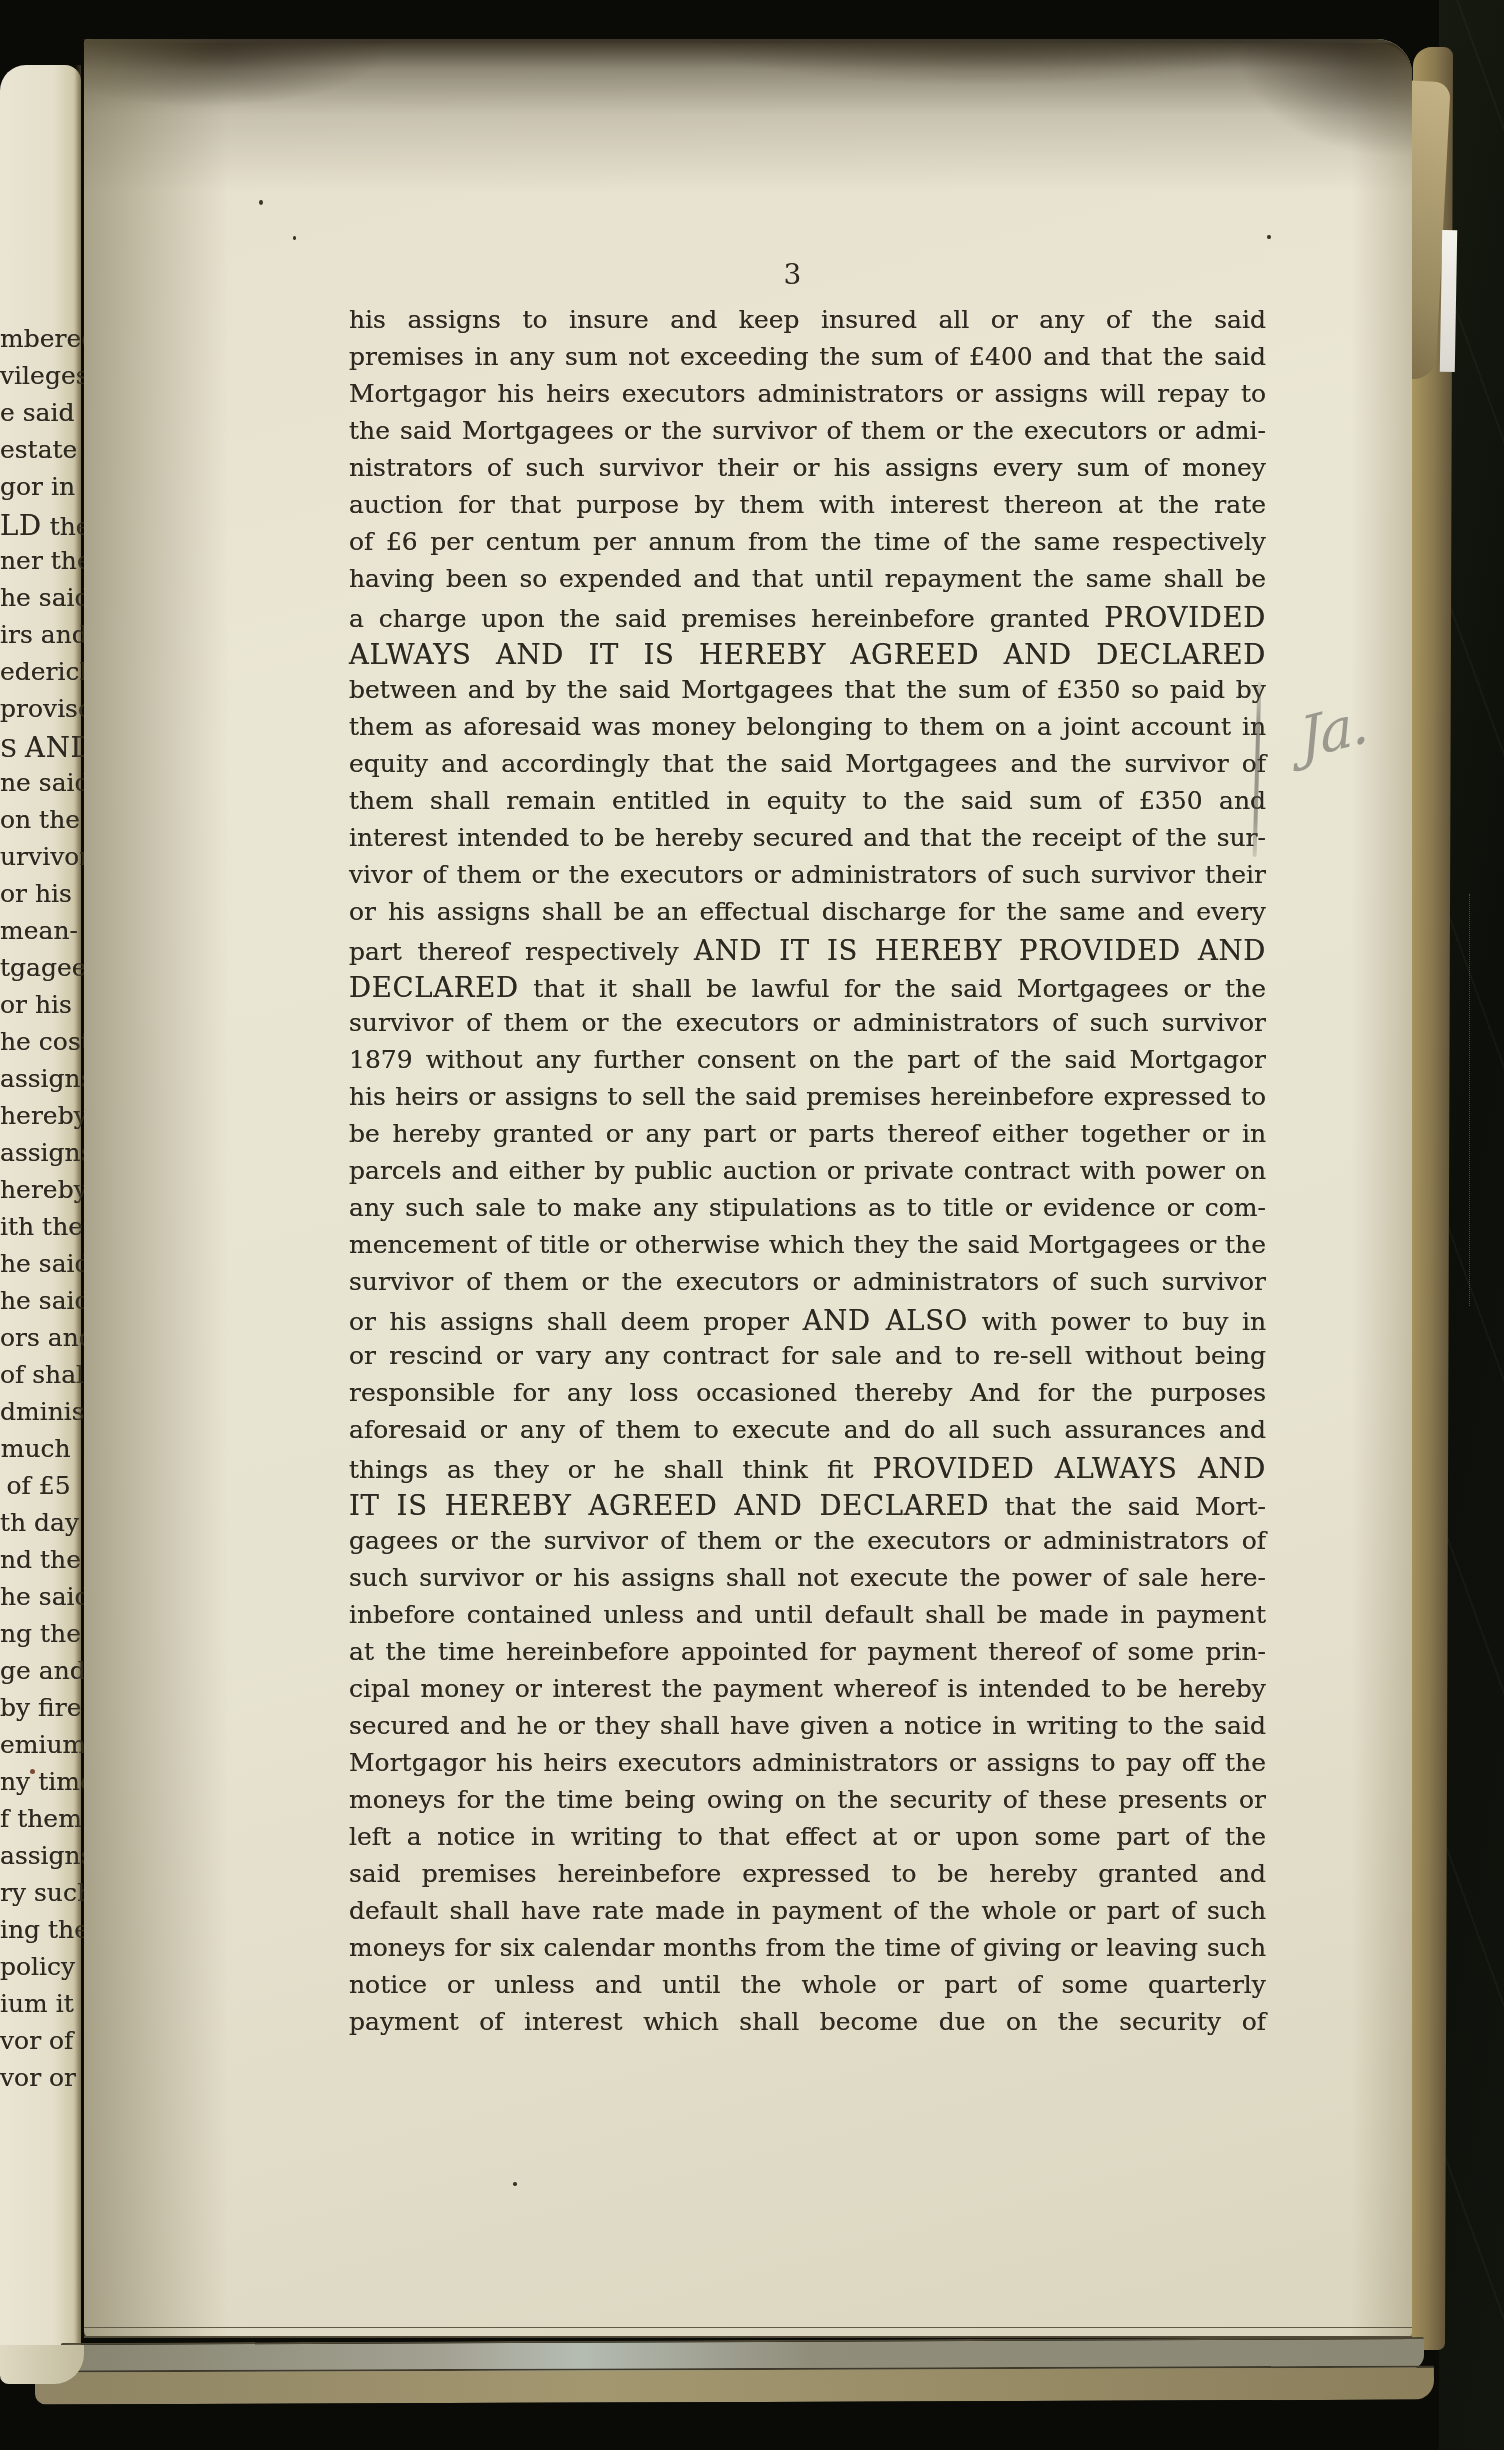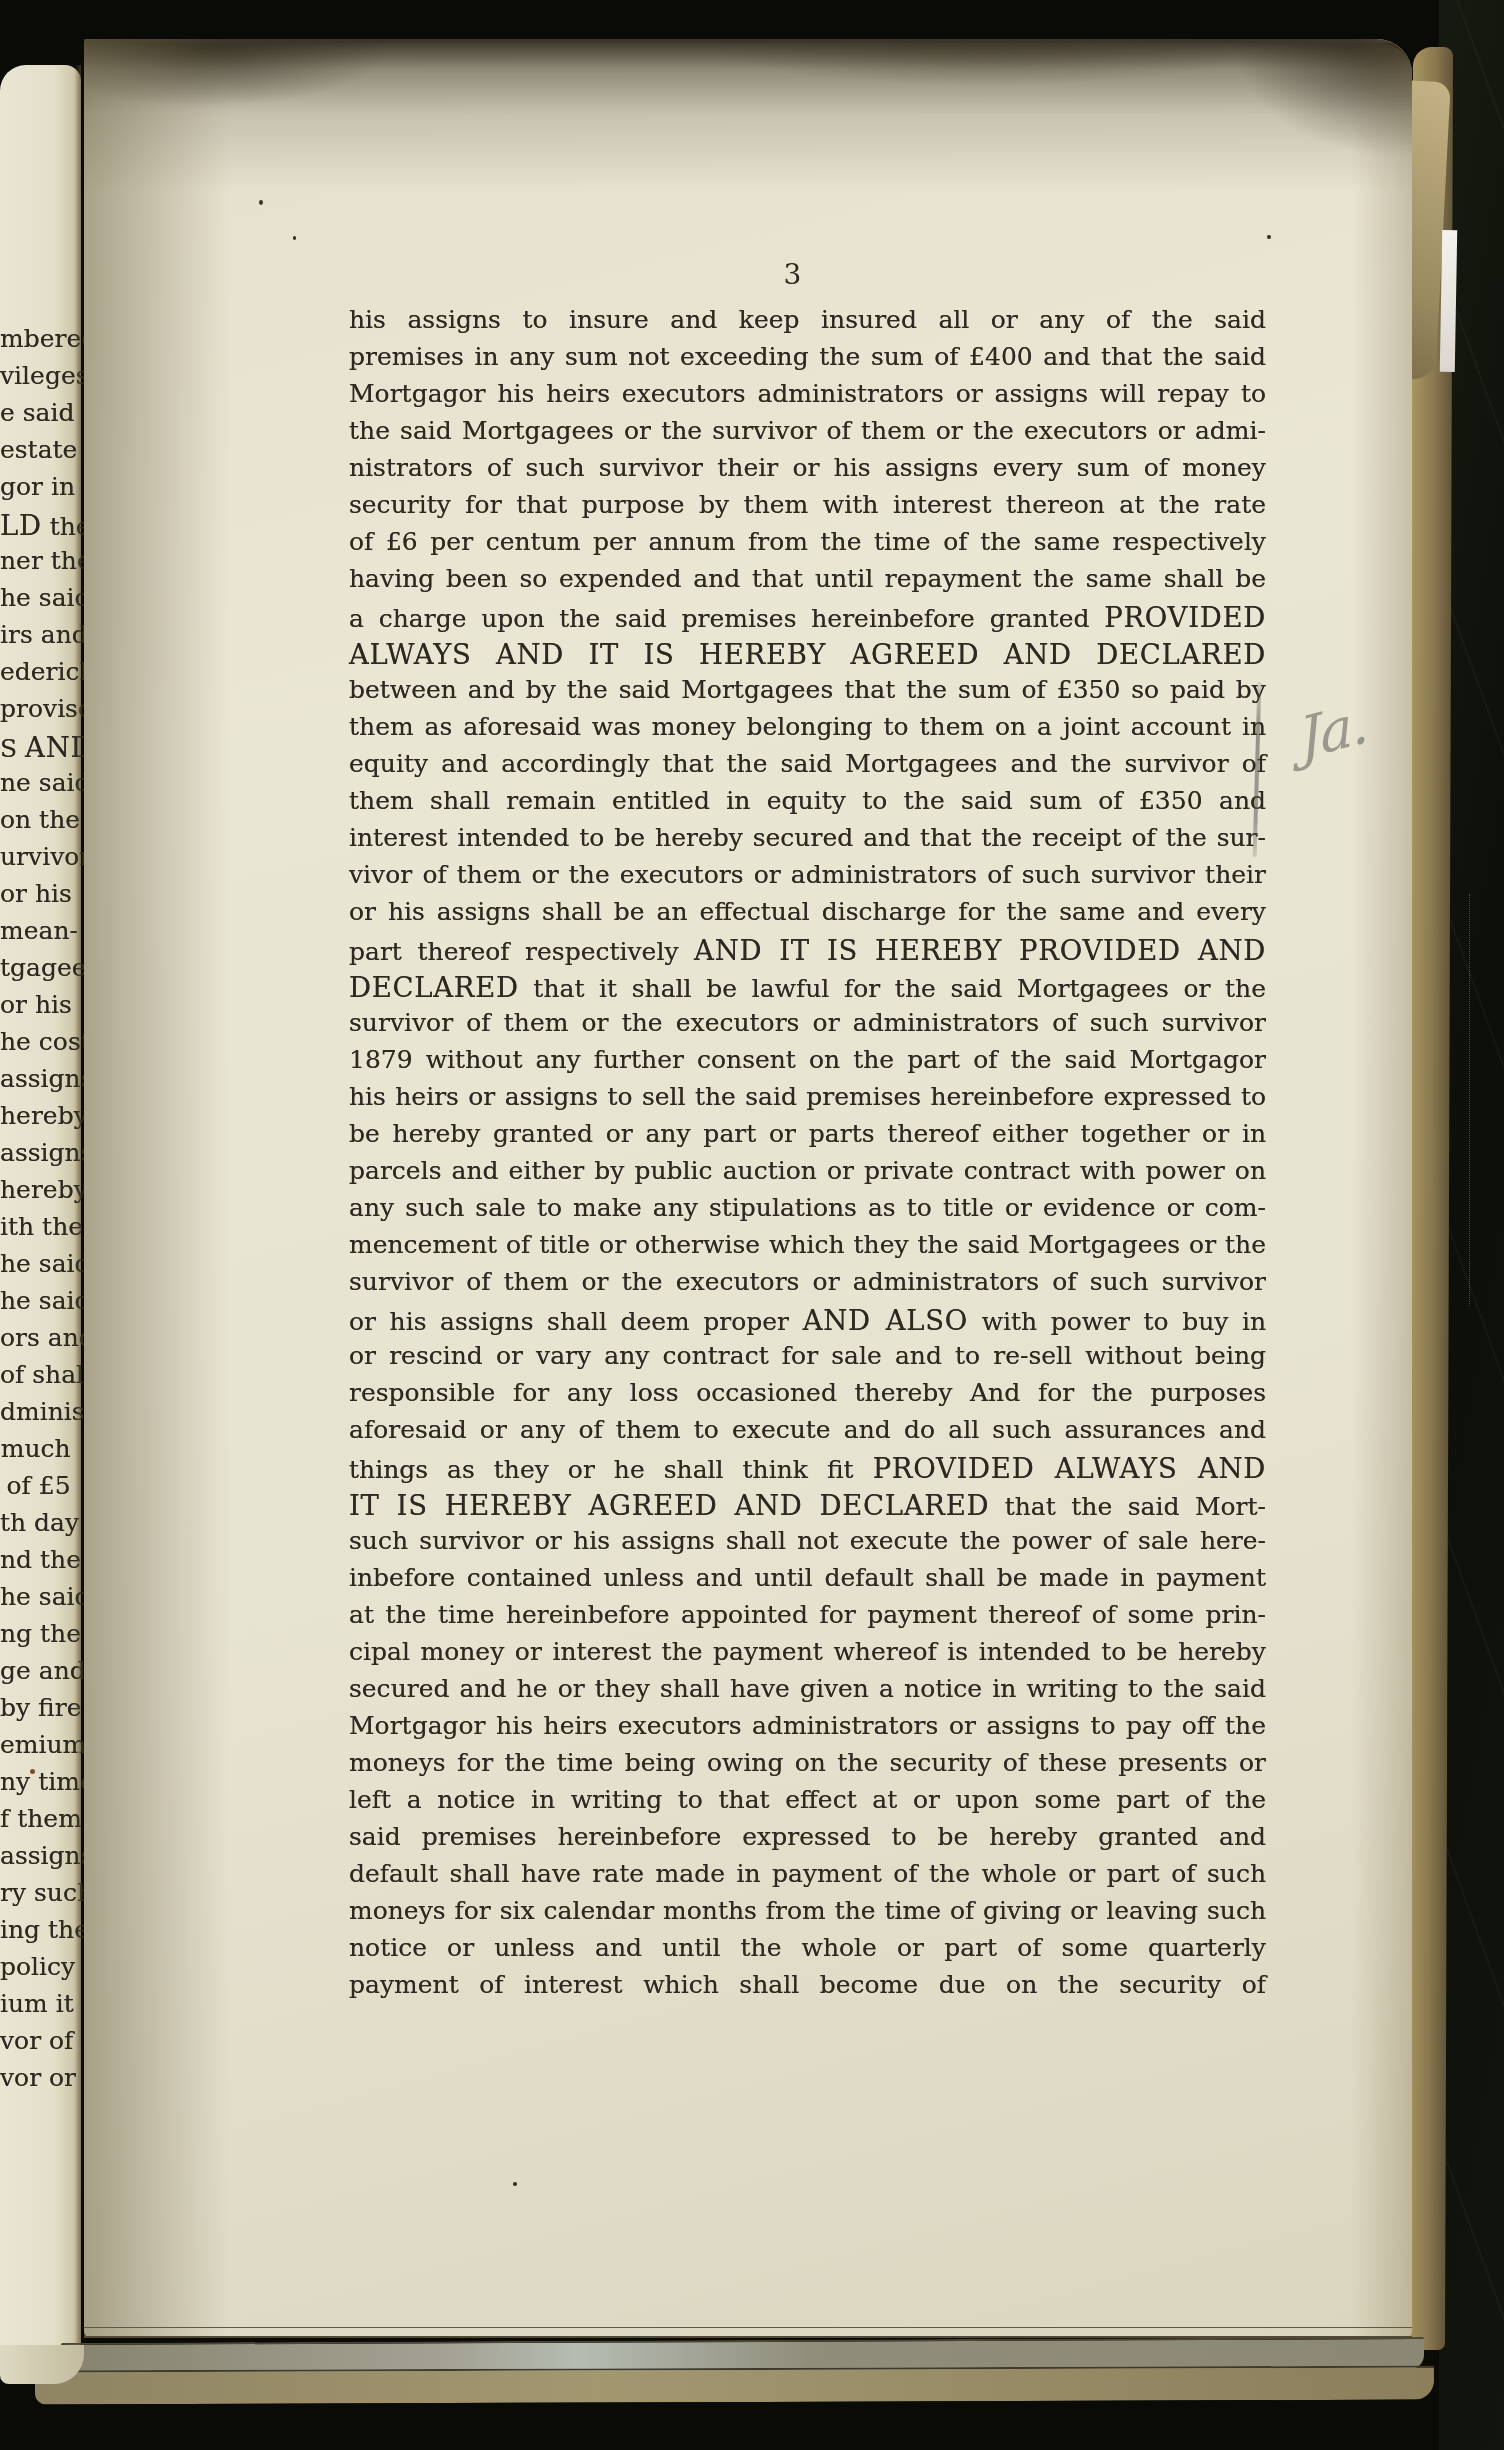--- a/index.html
+++ b/index.html
@@ -160,21 +160,21 @@
     <div class="right-shade"></div>
 
     <div class="page-number">3</div>
 
     <div class="text-col">
         <div class="line">his assigns to insure and keep insured all or any of the said</div>
         <div class="line">premises in any sum not exceeding the sum of £400 and that the said</div>
         <div class="line">Mortgagor his heirs executors administrators or assigns will repay to</div>
         <div class="line">the said Mortgagees or the survivor of them or the executors or admi-</div>
         <div class="line">nistrators of such survivor their or his assigns every sum of money</div>
-        <div class="line">security for that purpose by them with interest thereon at the rate</div>
+        <div class="line">auction for that purpose by them with interest thereon at the rate</div>
         <div class="line">of £6 per centum per annum from the time of the same respectively</div>
         <div class="line">having been so expended and that until repayment the same shall be</div>
         <div class="line">a charge upon the said premises hereinbefore granted <span class="caps">PROVIDED</span></div>
         <div class="line"><span class="caps">ALWAYS AND IT IS HEREBY AGREED AND DECLARED</span></div>
         <div class="line">between and by the said Mortgagees that the sum of £350 so paid by</div>
         <div class="line">them as aforesaid was money belonging to them on a joint account in</div>
         <div class="line">equity and accordingly that the said Mortgagees and the survivor of</div>
         <div class="line">them shall remain entitled in equity to the said sum of £350 and</div>
         <div class="line">interest intended to be hereby secured and that the receipt of the sur-</div>
         <div class="line">vivor of them or the executors or administrators of such survivor their</div>
@@ -188,20 +188,21 @@
         <div class="line">parcels and either by public auction or private contract with power on</div>
         <div class="line">any such sale to make any stipulations as to title or evidence or com-</div>
         <div class="line">mencement of title or otherwise which they the said Mortgagees or the</div>
         <div class="line">survivor of them or the executors or administrators of such survivor</div>
         <div class="line">or his assigns shall deem proper <span class="caps">AND ALSO</span> with power to buy in</div>
         <div class="line">or rescind or vary any contract for sale and to re-sell without being</div>
         <div class="line">responsible for any loss occasioned thereby And for the purposes</div>
         <div class="line">aforesaid or any of them to execute and do all such assurances and</div>
         <div class="line">things as they or he shall think fit <span class="caps">PROVIDED ALWAYS AND</span></div>
         <div class="line"><span class="caps">IT IS HEREBY AGREED AND DECLARED</span> that the said Mort-</div>
+        <div class="line">gagees or the survivor of them or the executors or administrators of</div>
         <div class="line">such survivor or his assigns shall not execute the power of sale here-</div>
         <div class="line">inbefore contained unless and until default shall be made in payment</div>
         <div class="line">at the time hereinbefore appointed for payment thereof of some prin-</div>
         <div class="line">cipal money or interest the payment whereof is intended to be hereby</div>
         <div class="line">secured and he or they shall have given a notice in writing to the said</div>
         <div class="line">Mortgagor his heirs executors administrators or assigns to pay off the</div>
         <div class="line">moneys for the time being owing on the security of these presents or</div>
         <div class="line">left a notice in writing to that effect at or upon some part of the</div>
         <div class="line">said premises hereinbefore expressed to be hereby granted and</div>
         <div class="line">default shall have rate made in payment of the whole or part of such</div>

